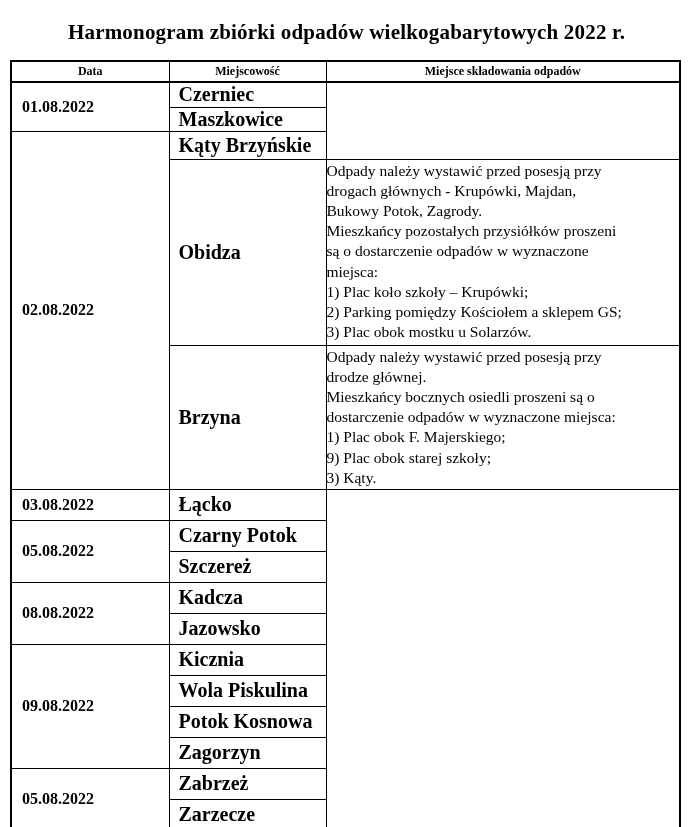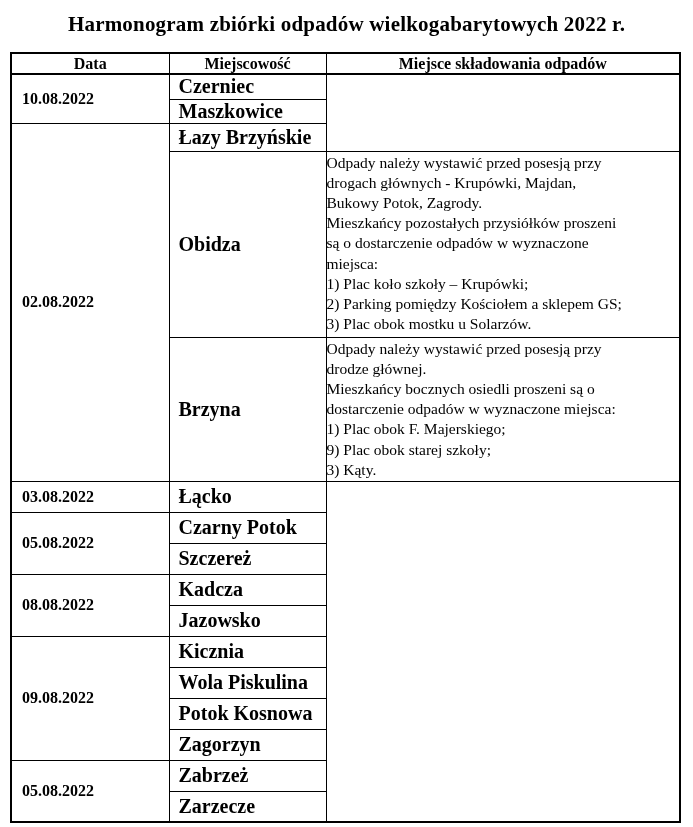--- a/index.html
+++ b/index.html
@@ -12,21 +12,21 @@
     font-family: "Liberation Serif", "DejaVu Serif", serif;
     color: #000000;
   }
   .page {
     width: 693px;
     height: 827px;
     background: #ffffff;
     position: relative;
   }
   .doc-title {
-    margin: 4px;
+    margin: 12px;
     padding-top: 7px;
     text-align: center;
     font-size: 21px;
     line-height: 26px;
     font-weight: bold;
     letter-spacing: 0.2px;
   }
   table.schedule {
     border-collapse: collapse;
     table-layout: fixed;
@@ -35,21 +35,21 @@
     border: 2px solid #000;
   }
   col.c-date { width: 158px; }
   col.c-loc  { width: 157px; }
   col.c-place{ width: 354px; }
 
   th, td { border: 1px solid #000; box-sizing: border-box; }
 
   thead th {
     height: 21px;
-    font-size: 16px;
+    font-size: 12px;
     font-weight: bold;
     text-align: center;
     vertical-align: middle;
     padding: 0;
     border-bottom: 2px solid #000;
   }
   td.date {
     font-size: 16px;
     font-weight: bold;
     vertical-align: middle;
@@ -94,30 +94,30 @@
     </colgroup>
     <thead>
       <tr>
         <th>Data</th>
         <th>Miejscowość</th>
         <th>Miejsce składowania odpadów</th>
       </tr>
     </thead>
     <tbody>
       <tr class="h-r1">
-        <td class="date" rowspan="2">10.08.2022</td>
+        <td class="date" rowspan="2">01.08.2022</td>
         <td class="loc">Czerniec</td>
         <td class="place empty" rowspan="3"></td>
       </tr>
       <tr class="h-r2">
         <td class="loc">Maszkowice</td>
       </tr>
       <tr class="h-r3">
         <td class="date" rowspan="3">02.08.2022</td>
-        <td class="loc">Łazy Brzyńskie</td>
+        <td class="loc">Kąty Brzyńskie</td>
       </tr>
       <tr class="h-obidza">
         <td class="loc">Obidza</td>
         <td class="place">
           <div>Odpady należy wystawić przed posesją przy</div>
           <div>drogach głównych - Krupówki, Majdan,</div>
           <div>Bukowy Potok, Zagrody.</div>
           <div>Mieszkańcy pozostałych przysiółków proszeni</div>
           <div>są o dostarczenie odpadów w wyznaczone</div>
           <div>miejsca:</div>

